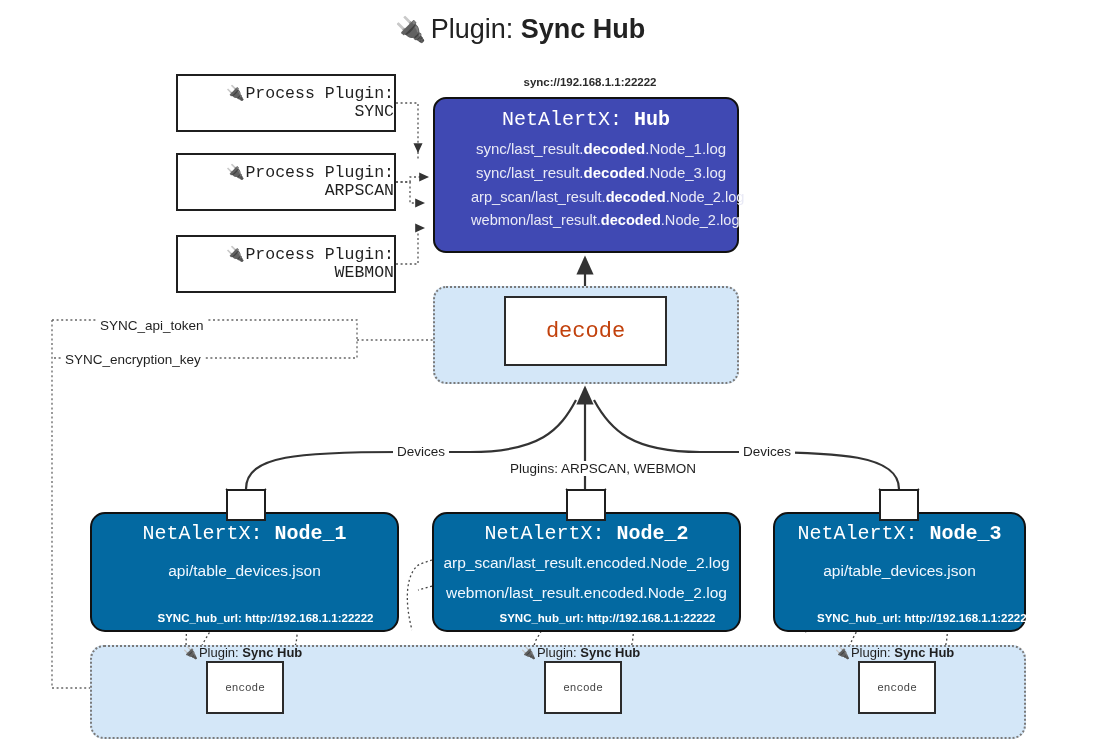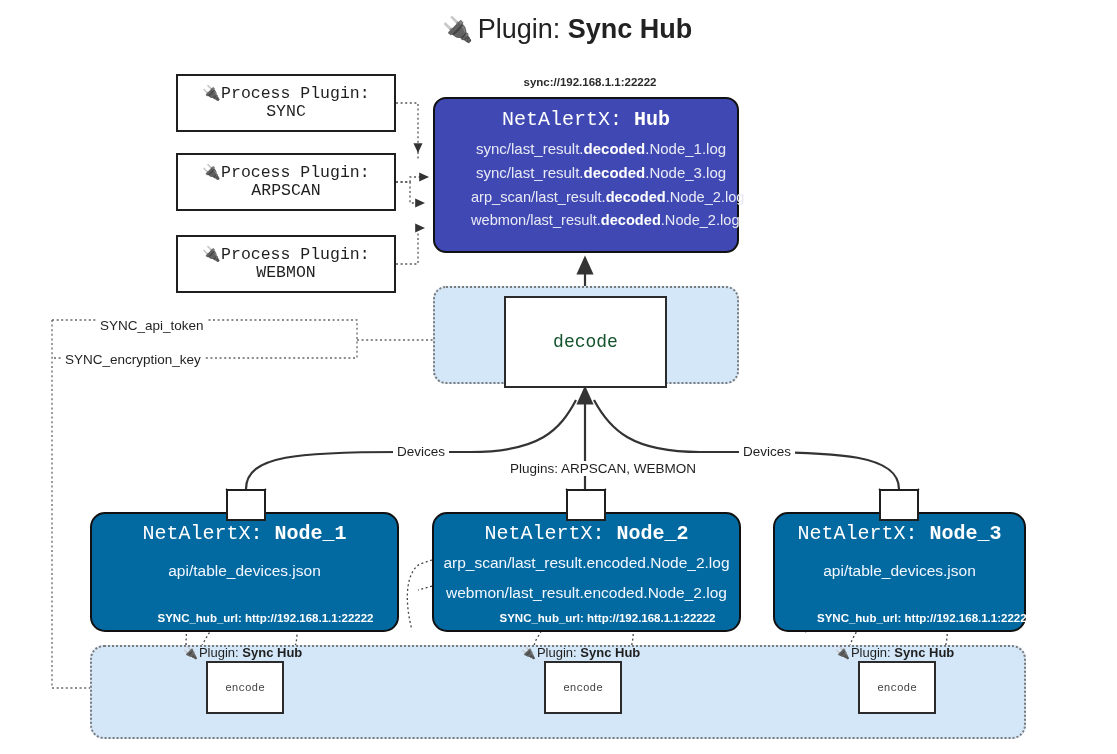--- a/index.html
+++ b/index.html
@@ -31,40 +31,39 @@
   .abs { position: absolute; box-sizing: border-box; }
 
   
   #title {
     left: 0; top: 14px;
     width: 1041px;
     text-align: center;
     font-size: 27px;
     color: #222;
     z-index: 6;
-    margin-left: 47px;
   }
   #title .plug { font-size: 25px; margin-right: 4px; }
   #title .t-light { font-weight: 400; }
   #title .t-bold { font-weight: 700; }
 
   
   .proc-box {
     width: 220px;
     height: 58px;
     left: 176px;
     background: #ffffff;
     border: 2px solid #1f1f1f;
     font-family: "Liberation Mono", monospace;
     font-size: 16.5px;
     line-height: 1.12;
     color: #1f1f1f;
     display: flex;
     flex-direction: column;
-    align-items: center;
+    align-items: flex-end;
     justify-content: center;
     text-align: center;
     z-index: 5;
   }
   .proc-box .l1 { display: block; white-space: nowrap; }
   .proc-box .l2 { display: block; white-space: nowrap; }
   .proc-box .plug { font-family: "DejaVu Sans", sans-serif; font-size: 15px; }
   #proc-sync    { top: 74px; }
   #proc-arpscan { top: 153px; }
   #proc-webmon  { top: 235px; }
@@ -111,27 +110,27 @@
   #decode-wrap {
     left: 433px; top: 286px;
     width: 306px; height: 98px;
     background: #d4e7f8;
     border: 2px dotted #7a7a7a;
     border-radius: 13px;
     z-index: 3;
   }
   #decode-box {
     left: 504px; top: 296px;
-    width: 163px; height: 92px;
+    width: 163px; height: 70px;
     background: #ffffff;
     border: 2px solid #2b2b2b;
     display: flex; align-items: center; justify-content: center;
     font-family: "Liberation Mono", monospace;
-    font-size: 18px;
-    color: #14532d;
+    font-size: 22px;
+    color: #c2410c;
     z-index: 5;
   }
 
   
   .node {
     height: 120px;
     background: #0369a1;
     border: 2.5px solid #111;
     border-radius: 15px;
     z-index: 4;

